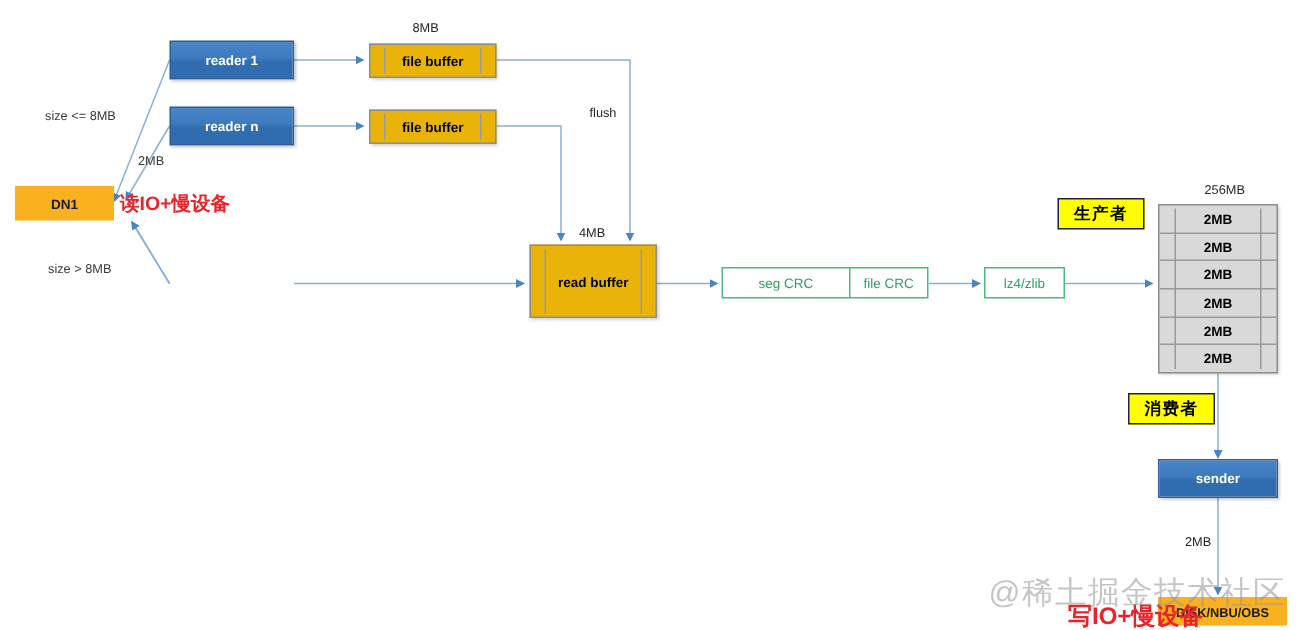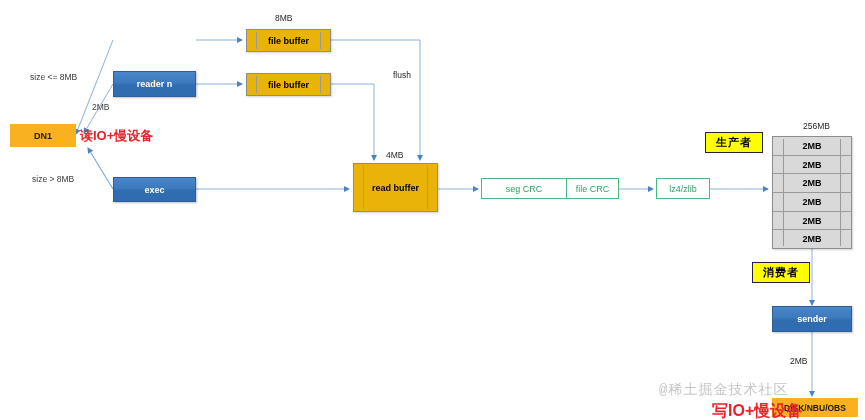--- a/index.html
+++ b/index.html
@@ -127,25 +127,25 @@
     font-weight: bold;
     letter-spacing: 0px;
   }
   .lbl.red-sm {
     color: #e8232a;
     font-size: 16px;
     font-weight: bold;
   }
   .watermark {
     position: absolute;
-    font-size: 14px;
+    font-size: 21px;
     color: rgba(150,150,150,0.55);
     white-space: nowrap;
     letter-spacing: 1px;
-    font-family: Liberation Mono, monospace;
+    font-family: Liberation Sans, sans-serif;
   }
 </style>
 </head>
 <body>
 
 <div id="canvas">
 
   <svg class="wires" viewBox="0 0 865 420">
     <defs>
       <marker id="ah" markerWidth="6" markerHeight="6" refX="5" refY="3" orient="auto">
@@ -193,28 +193,28 @@
   </div>
 
   <div class="lbl red" style="left:80px; top:127px;">读IO+慢设备</div>
 
   <div class="lbl" style="left:30px; top:72px;">size &lt;= 8MB</div>
 
   <div class="lbl" style="left:92px; top:102px;">2MB</div>
 
   <div class="lbl" style="left:32px; top:174px;">size &gt; 8MB</div>
 
+  <div class="node blue-box" style="left:113px; top:27px; width:83px; height:26px;">
+    <span>reader 1</span>
+  </div>
 
   <div class="node blue-box" style="left:113px; top:71px; width:83px; height:26px;">
     <span>reader n</span>
   </div>
 
-  <div class="node blue-box" style="left:113px; top:177px; width:83px; height:25px;">
-    <span>exec</span>
-  </div>
 
   <div class="lbl dark" style="left:275px; top:13px;">8MB</div>
 
   <div class="node grey-box" style="left:246px; top:29px; width:85px; height:23px;">
     <span class="rail left"></span>
     <span class="rail right"></span>
     <span class="inner-label">file buffer</span>
   </div>
 
   <div class="node grey-box" style="left:246px; top:73px; width:85px; height:23px;">

